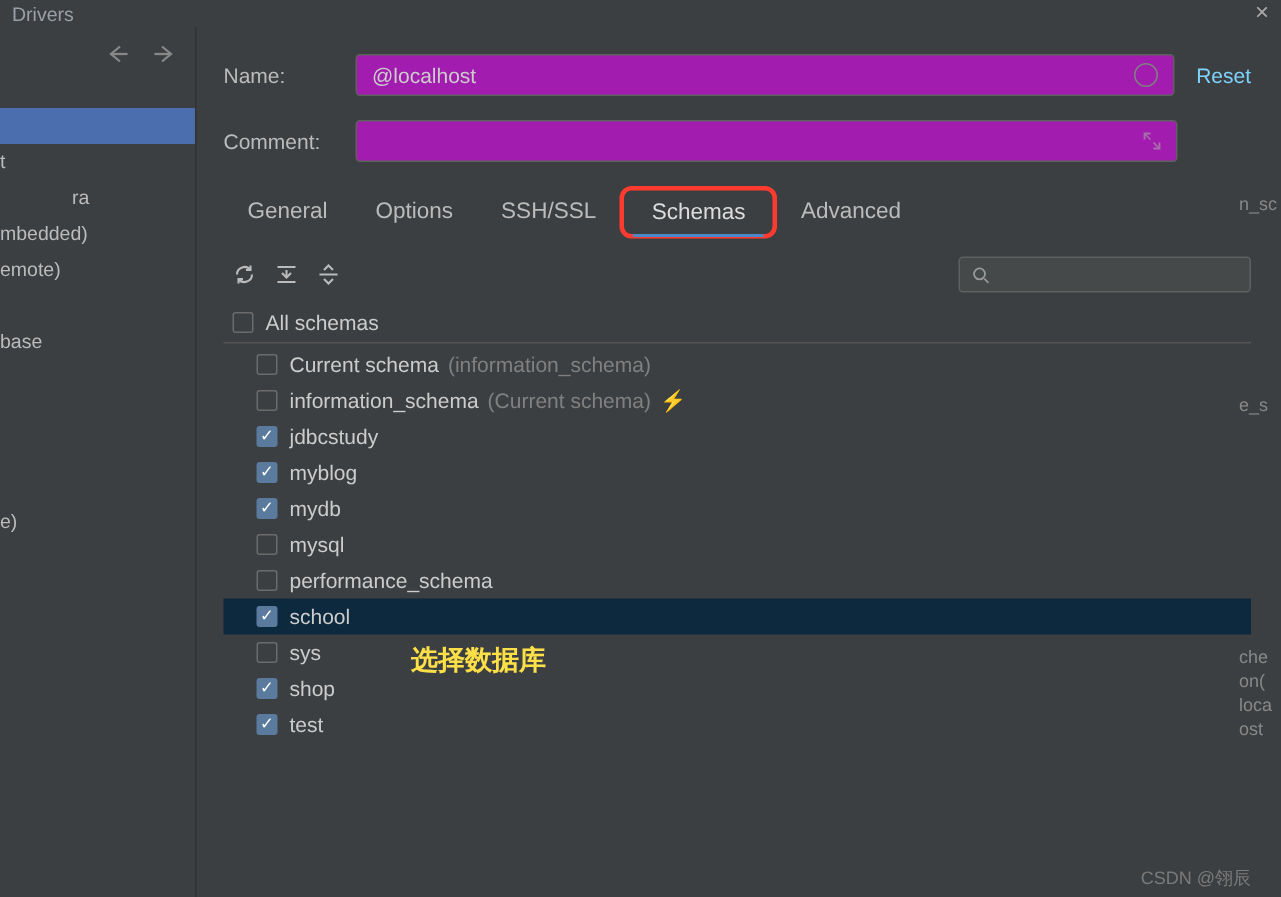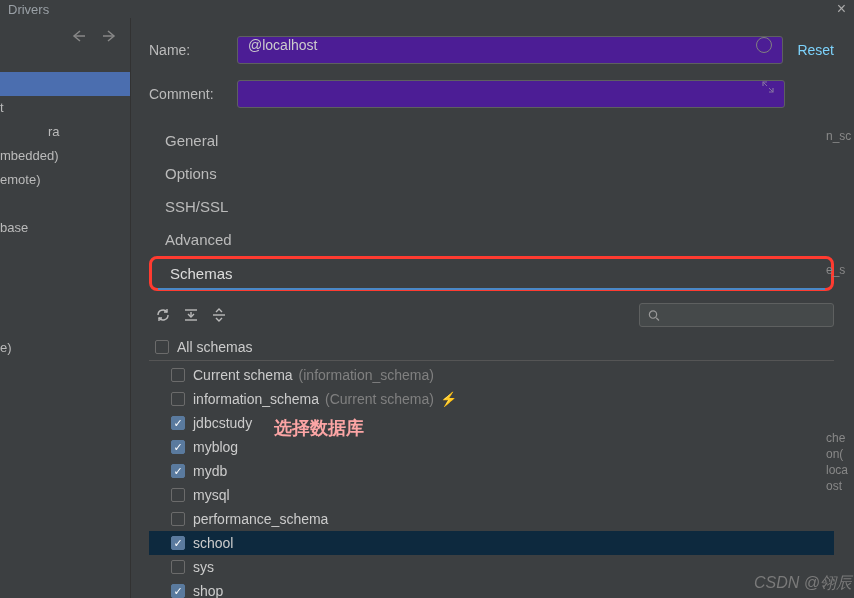--- a/index.html
+++ b/index.html
@@ -10,49 +10,49 @@
 .layout { display: flex; height: calc(100% - 18px); }
 .sidebar { width: 131px; background: #3c3f41; border-right: 1px solid #323232; padding-top: 12px; position: relative; }
 .nav-arrows { display: flex; gap: 16px; padding-left: 72px; margin-bottom: 30px; }
 .nav-arrows svg { cursor: pointer; }
 .side-items { display: flex; flex-direction: column; }
 .side-item { padding: 4px 0 4px 0; font-size: 13px; color: #bbb; text-align: left; }
 .side-item.sel { background: #4b6eaf; color: #fff; padding: 3px 0 3px 0; }
 .main { flex: 1; padding: 18px 20px 0 18px; position: relative; }
 .row { display: flex; align-items: center; margin-bottom: 16px; }
 .row-label { width: 88px; color: #bbb; font-size: 14px; }
-.txt-input { flex: 1; height: 28px; background: #4c1d95; border: 1px solid #5e6060; border-radius: 3px; color: #ccc; padding: 0 10px; font-size: 14px; display: flex; align-items: flex-start; justify-content: space-between; }
+.txt-input { flex: 1; height: 28px; background: #a21caf; border: 1px solid #5e6060; border-radius: 3px; color: #ccc; padding: 0 10px; font-size: 14px; display: flex; align-items: center; justify-content: space-between; }
 .txt-input .circ { width: 16px; height: 16px; border: 1.5px solid #808080; border-radius: 50%; }
 .reset { color: #7dd3fc; font-size: 14px; margin-left: 14px; cursor: pointer; }
 .expand-ic { opacity: 0.6; }
-.tabs { display: flex; gap: 0; margin-top: 12px; border-bottom: 0; flex-direction: column; }
+.tabs { display: flex; gap: 0; margin-top: 12px; border-bottom: 0; }
 .tab { padding: 8px 16px; font-size: 15px; color: #bbb; cursor: pointer; position: relative; }
 .tab.active { color: #ddd; }
 .tab.active::after { content:""; position: absolute; left: 6px; right: 6px; bottom: -2px; height: 2px; background: #4a88c7; }
 .tab.hl { border: 3px solid #ff3b30; border-radius: 8px; padding: 6px 18px; }
 .toolbar { display: flex; align-items: center; justify-content: space-between; margin-top: 12px; padding-bottom: 6px; }
 .tool-left { display: flex; gap: 12px; padding-left: 6px; }
 .tool-ic { width: 16px; height: 16px; cursor: pointer; }
 .search-box { width: 195px; height: 24px; background: #45494a; border: 1px solid #5e6060; border-radius: 3px; display: flex; align-items: center; padding: 0 8px; }
 .search-box svg { margin-right: 4px; }
 .search-box input { background: transparent; border: none; outline: none; color: #ccc; width: 100%; font-size: 13px; }
 .schema-list { margin-top: 2px; }
 .sch-row { display: flex; align-items: center; padding: 4px 0 4px 22px; font-size: 14px; cursor: pointer; }
 .sch-row.top { padding-left: 6px; border-bottom: 1px solid #555; padding-bottom: 5px; margin-bottom: 2px; }
 .sch-row.sel { background: #0d293e; }
 .chk { width: 14px; height: 14px; border: 1px solid #6b6b6b; border-radius: 2px; margin-right: 8px; display: flex; align-items: center; justify-content: center; flex-shrink: 0; }
 .chk.on { background: #5a7a9e; border-color: #5a7a9e; }
 .chk.on::after { content: "✓"; color: #fff; font-size: 11px; line-height: 1; }
 .sch-label { color: #ccc; }
 .sch-extra { color: #808080; margin-left: 6px; }
 .bolt { margin-left: 6px; }
-.annot { position: absolute; color: #fca5a5; font-size: 18px; font-weight: bold; left: 274px; top: 416px; pointer-events: none; }
+.annot { position: absolute; color: #fde047; font-size: 18px; font-weight: bold; left: 274px; top: 428px; pointer-events: none; }
 .rightstrip { position: absolute; right: 0; top: 48px; width: 32px; display: flex; flex-direction: column; color: #888; font-size: 12px; align-items: flex-start; padding-left: 4px; }
 .rightstrip div { padding: 1px 0; }
-.watermark { position: absolute; right: 2px; bottom: 4px; color: #7a7a7a; font-size: 16px; font-style: italic; }
+.watermark { position: absolute; right: 20px; bottom: 4px; color: #7a7a7a; font-size: 12px; }
 </style>
 </head>
 <body>
 
 <div class="topbar">
   <span class="topbar-left">Drivers</span>
   <span class="close-x">×</span>
 </div>
 
 <div class="layout">
@@ -102,22 +102,22 @@
             <line x1="11" y1="11" x2="7" y2="7" stroke="#aaa"></line>
           </svg>
       </div>
       <span style="width:49px"></span>
     </div>
 
     <div class="tabs">
       <div class="tab">General</div>
       <div class="tab">Options</div>
       <div class="tab">SSH/SSL</div>
+      <div class="tab active hl">Schemas</div>
       <div class="tab">Advanced</div>
-      <div class="tab active hl">Schemas</div>
     </div>
 
     <div class="toolbar">
       <div class="tool-left">
         <svg class="tool-ic" viewBox="0 0 16 16">
             <path d="M3 8a5 5 0 0 1 9-3M13 8a5 5 0 0 1-9 3" stroke="#bbb" fill="none" stroke-width="1.4"></path>
             <path d="M12 2v3h-3M4 14v-3h3" stroke="#bbb" fill="none" stroke-width="1.4"></path>
           </svg>
         <svg class="tool-ic" viewBox="0 0 16 16">
             <line x1="2" y1="3" x2="14" y2="3" stroke="#bbb" stroke-width="1.4"></line>

